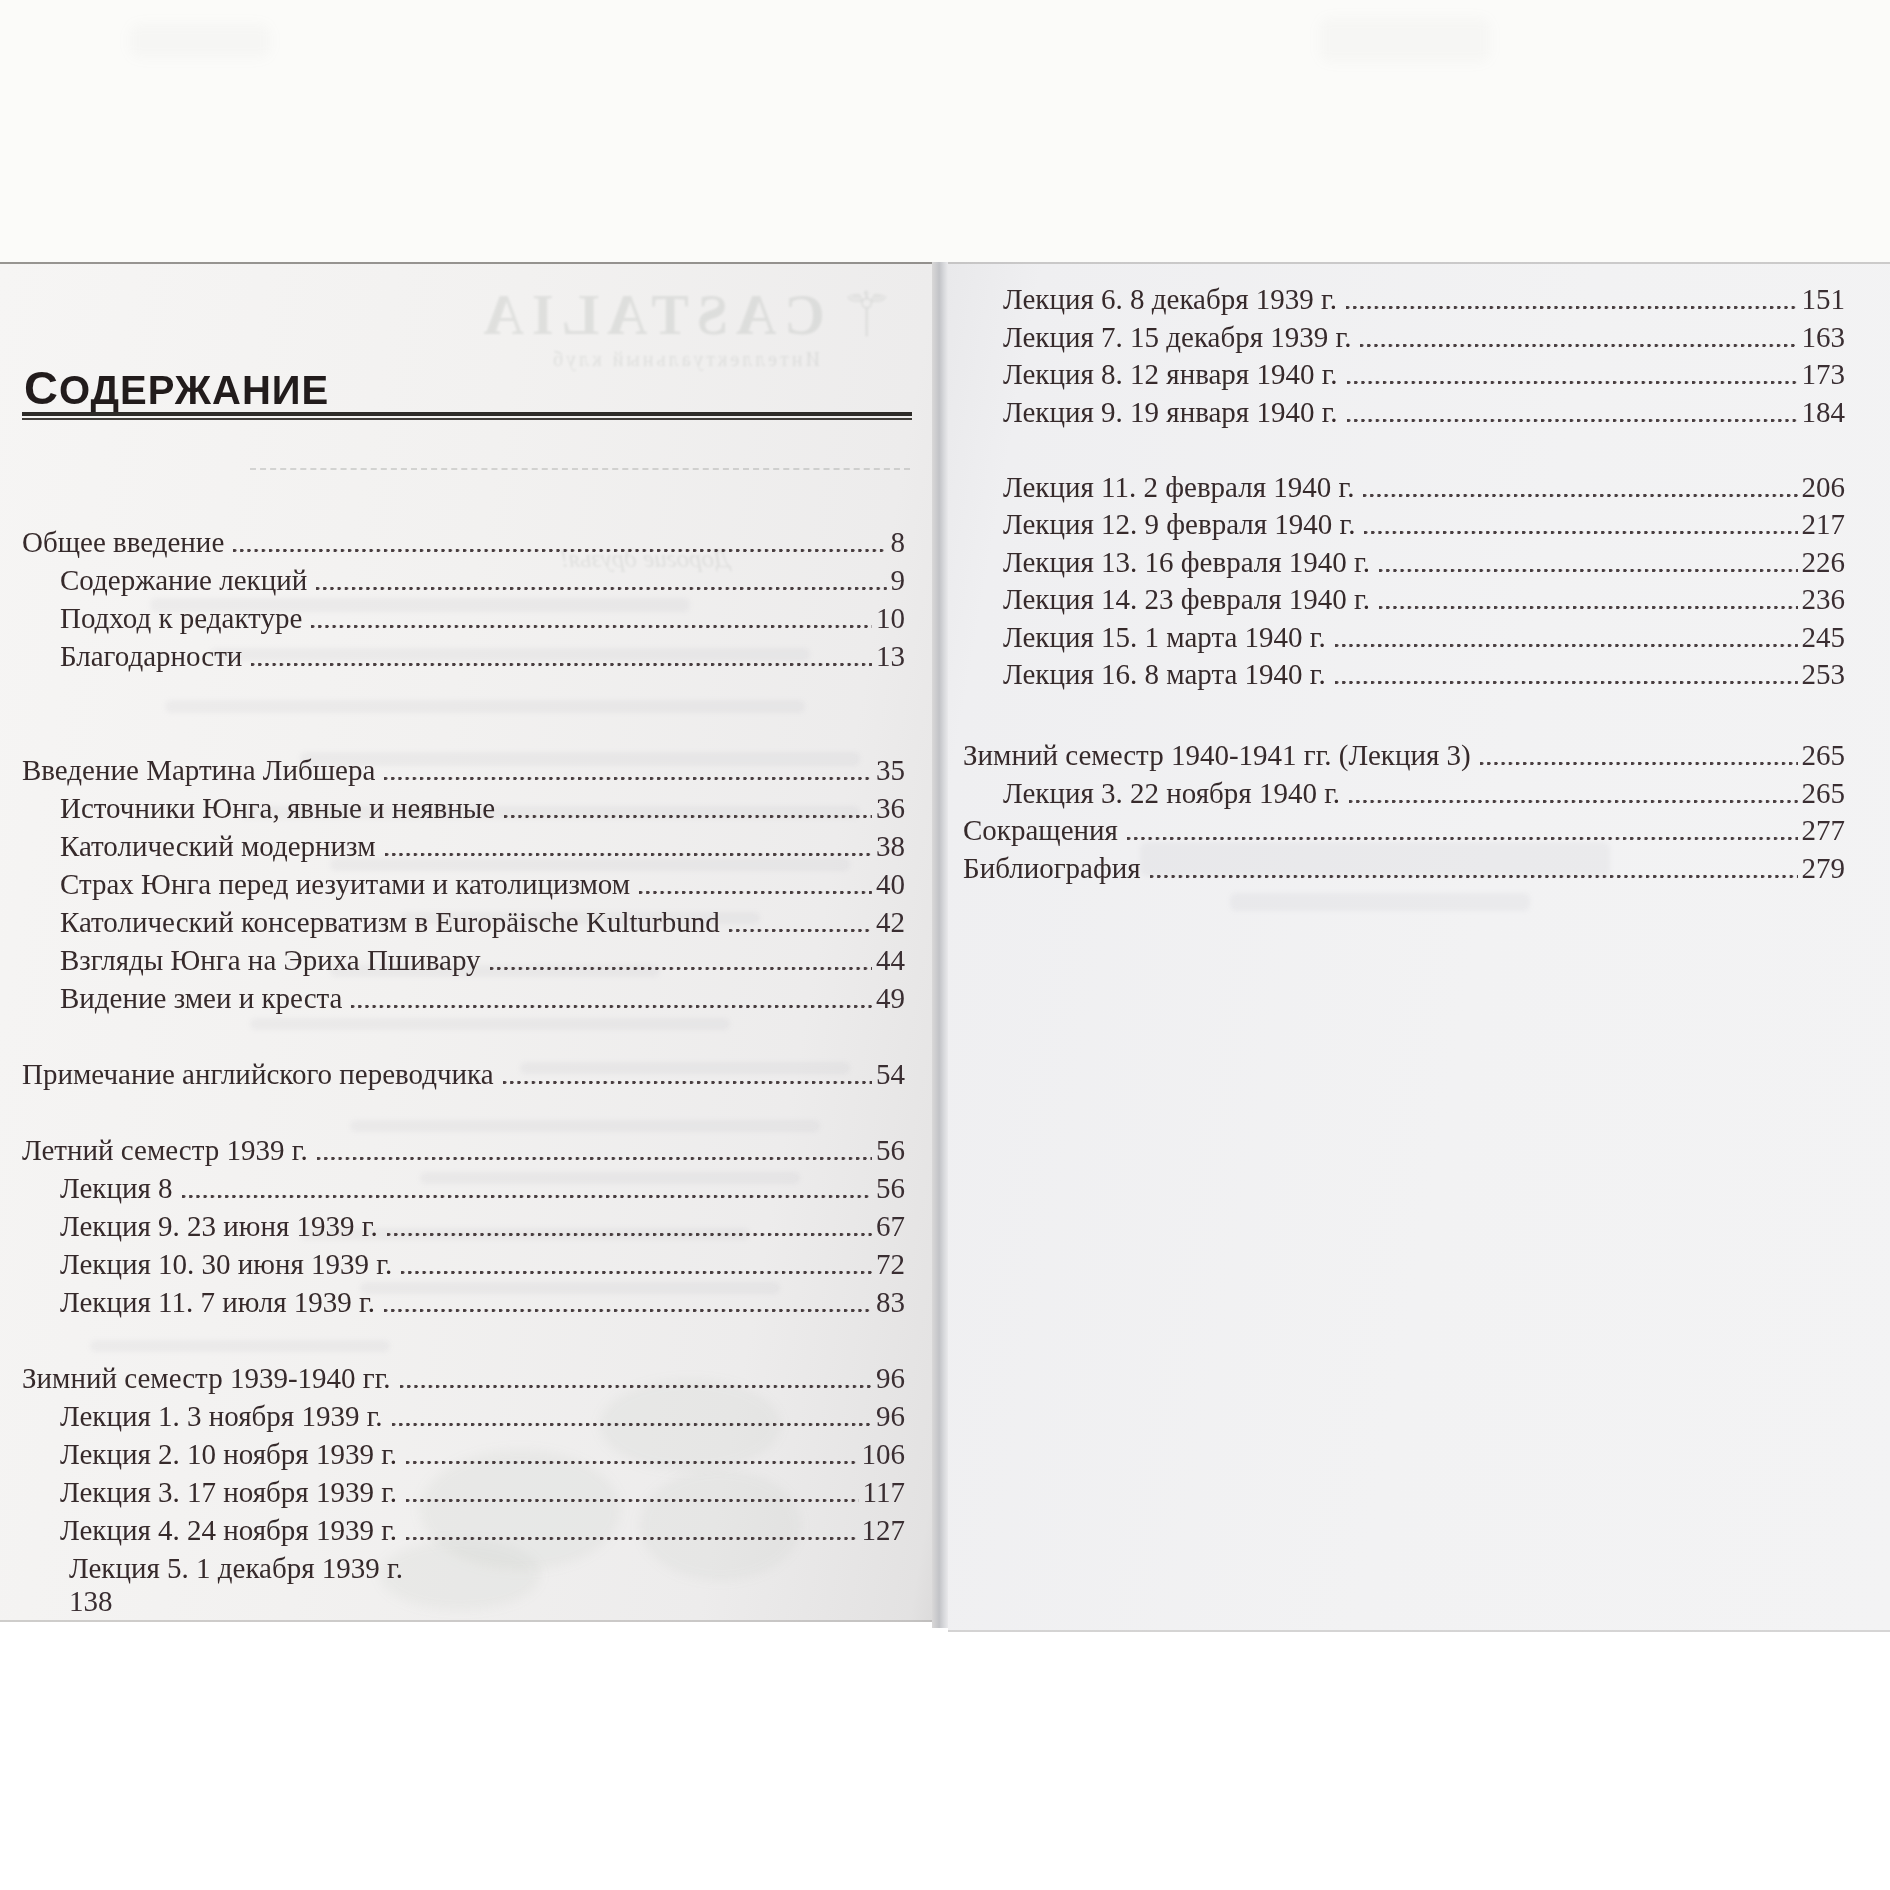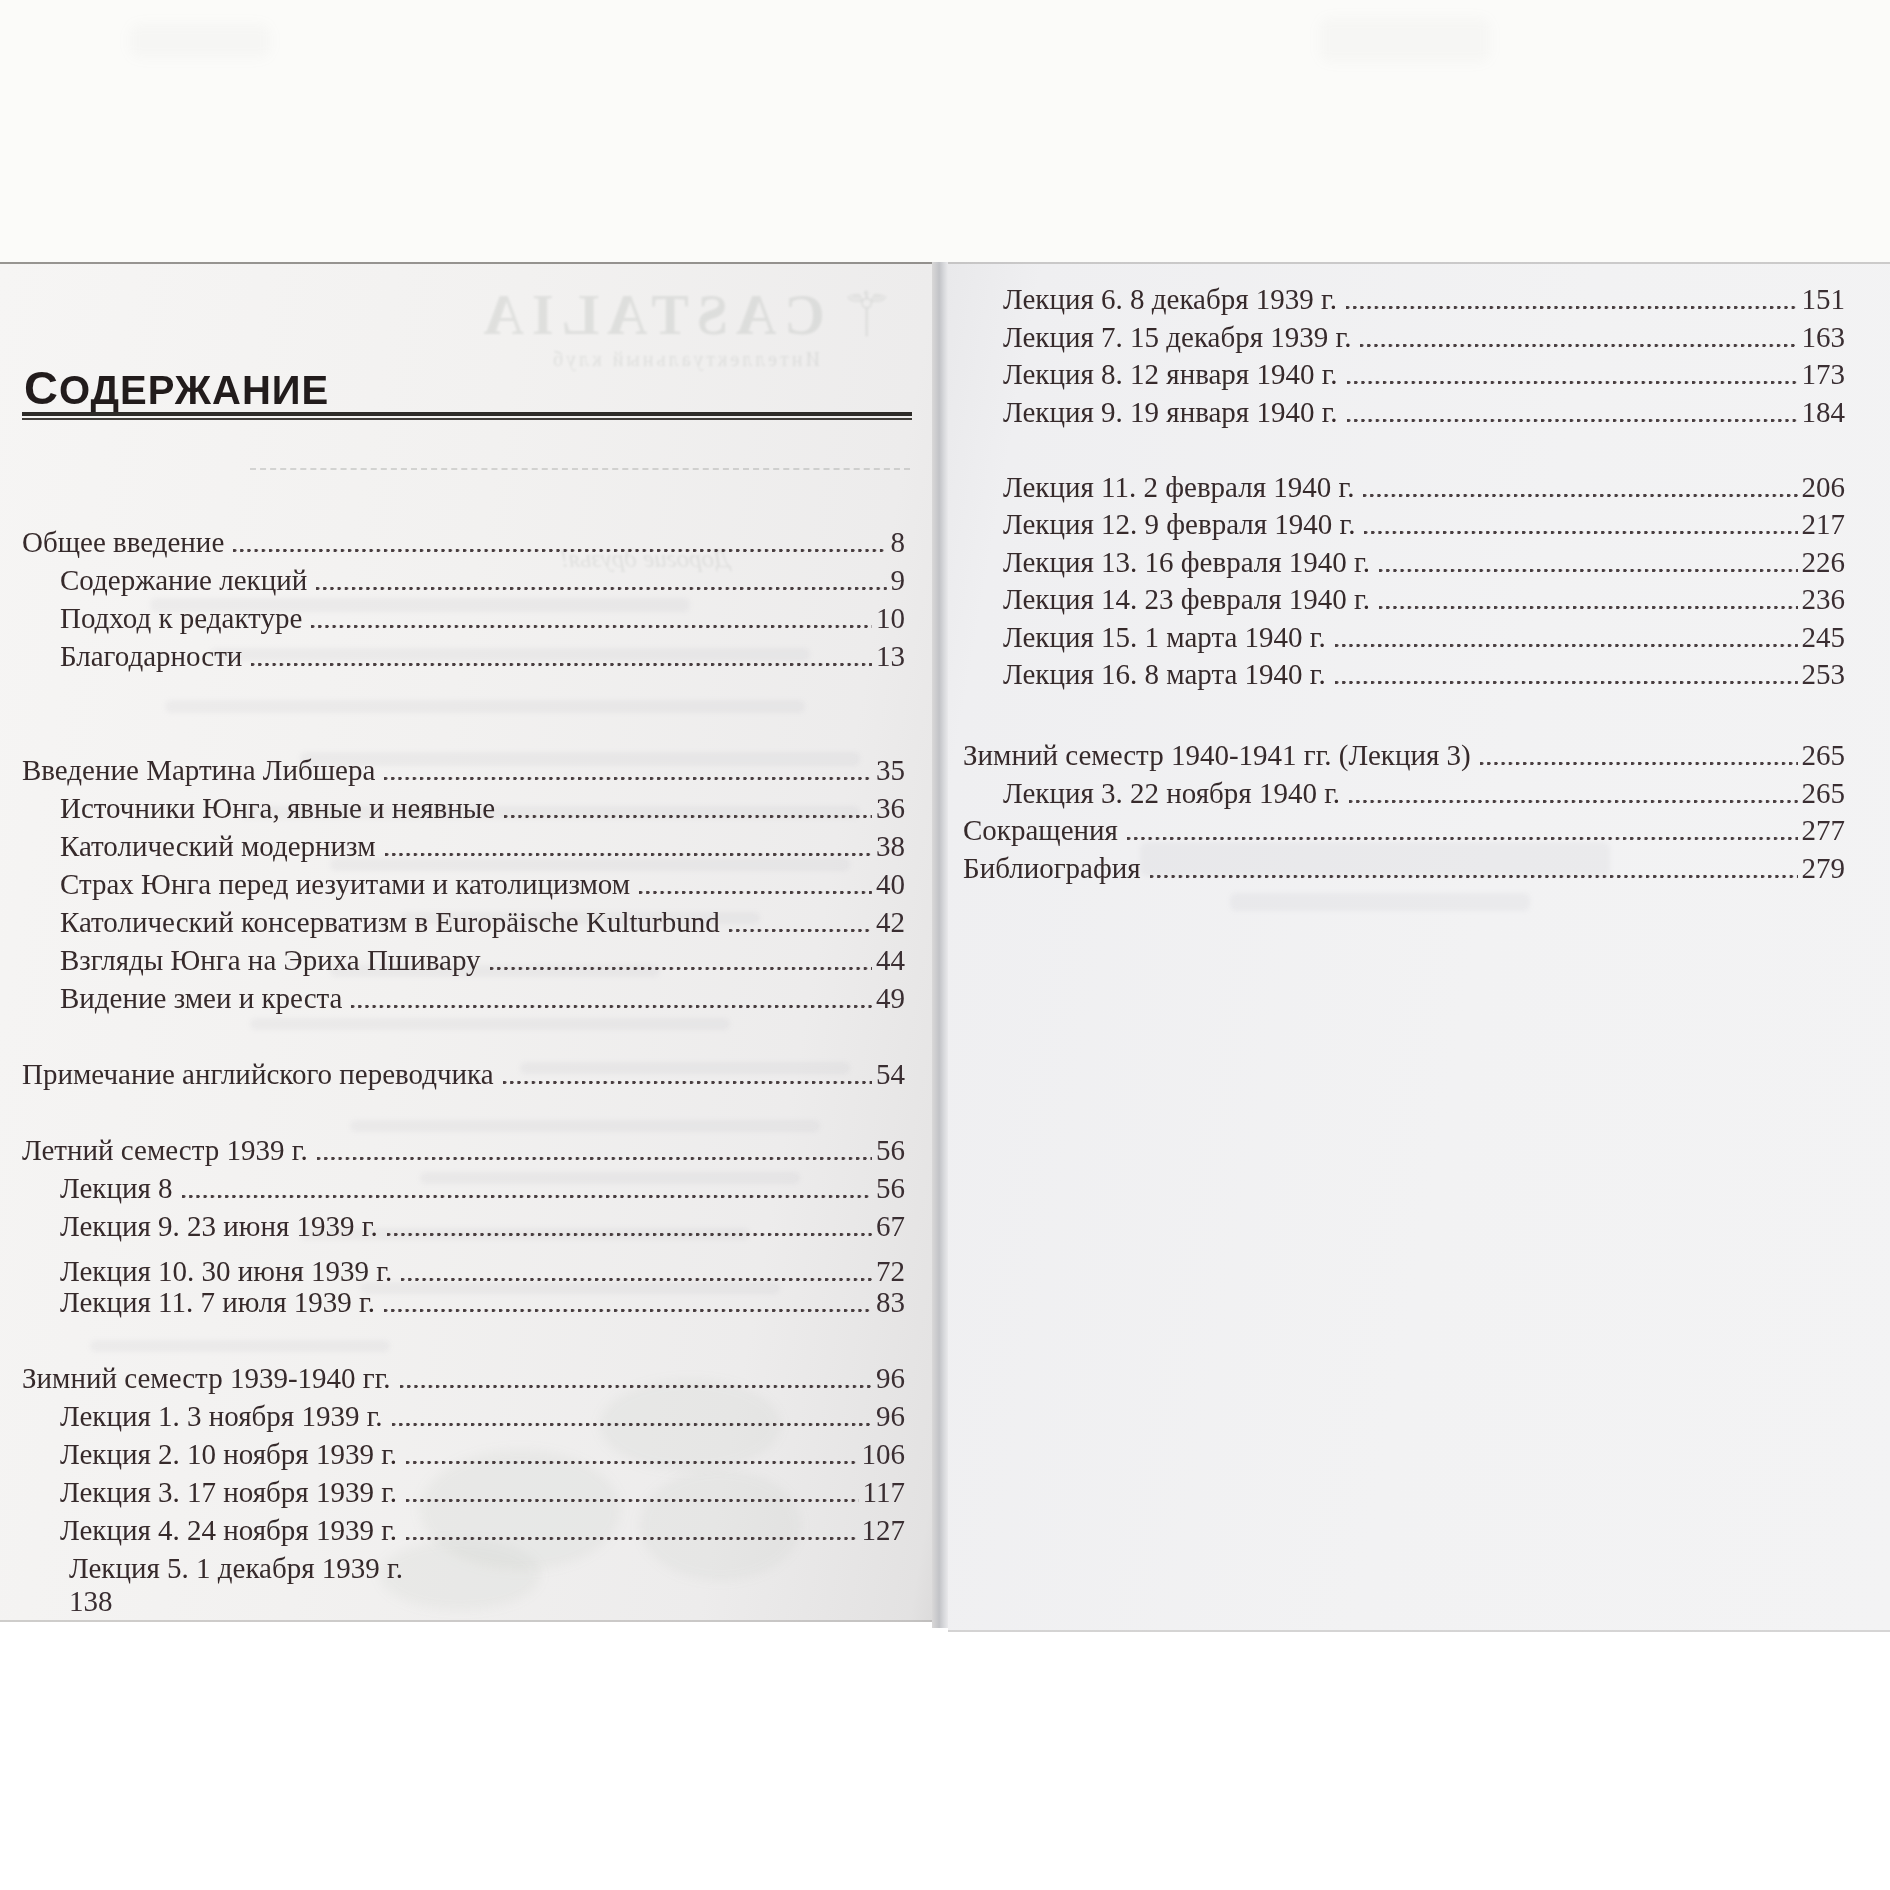--- a/index.html
+++ b/index.html
@@ -180,21 +180,21 @@
       <div class="row" style="top: 1172px; left: 60px; width: 845px;">
         <span class="lbl">Лекция 8</span>
         <span class="leader"></span>
         <span class="num">56</span>
       </div>
       <div class="row" style="top: 1210px; left: 60px; width: 845px;">
         <span class="lbl">Лекция 9. 23 июня 1939 г.</span>
         <span class="leader"></span>
         <span class="num">67</span>
       </div>
-      <div class="row" style="top: 1248px; left: 60px; width: 845px; margin-top: 7px;">
+      <div class="row" style="top: 1248px; left: 60px; width: 845px;">
         <span class="lbl">Лекция 10. 30 июня 1939 г.</span>
         <span class="leader"></span>
         <span class="num">72</span>
       </div>
       <div class="row" style="top: 1286px; left: 60px; width: 845px;">
         <span class="lbl">Лекция 11. 7 июля 1939 г.</span>
         <span class="leader"></span>
         <span class="num">83</span>
       </div>
       <div class="row" style="top: 1362px; left: 22px; width: 883px;">

